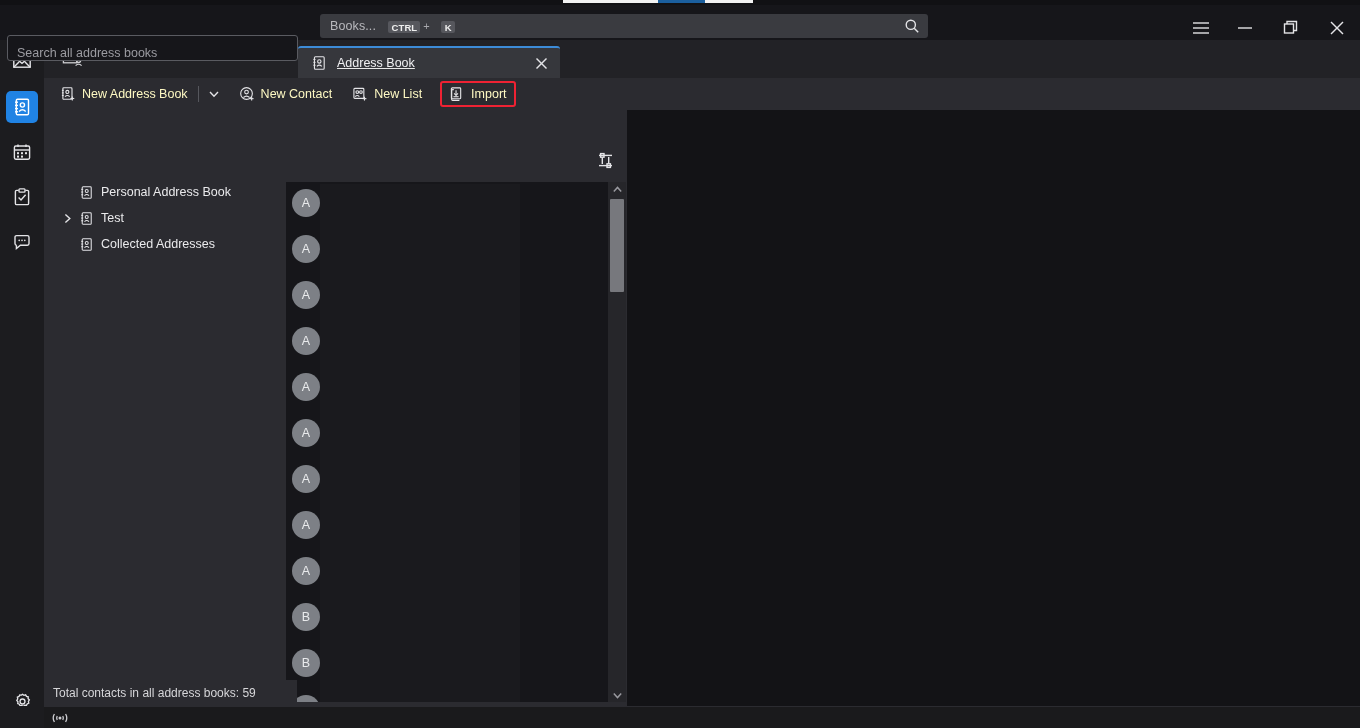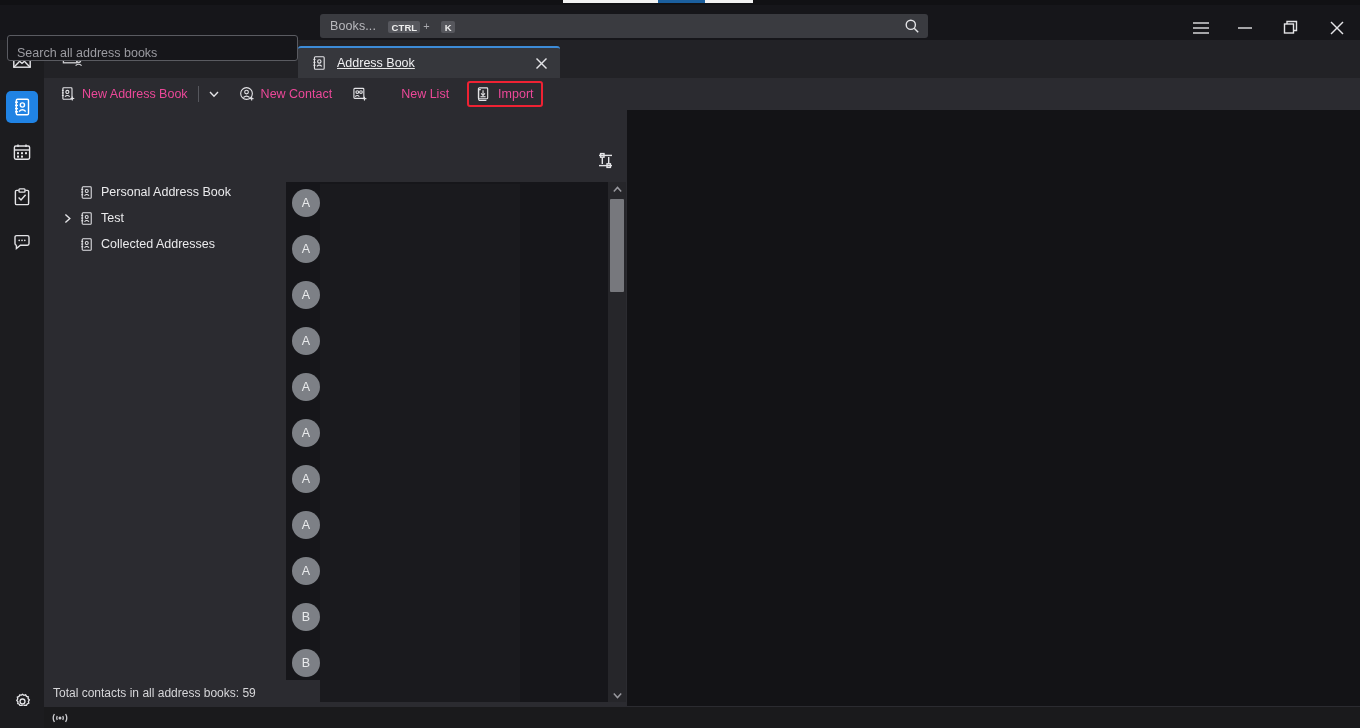--- a/index.html
+++ b/index.html
@@ -129,35 +129,35 @@
     position: absolute; left: 44px; top: 78px; width: 1316px; height: 32px;
     background: #2b2b30;
     display: flex; align-items: center;
   }
   .tb-btn {
     height: 24px;
     display: flex; align-items: center;
     padding: 0 6px;
     border-radius: 3px;
     font-size: 12.5px;
-    color: #ec4899;
+    color: #fef9c3;
     white-space: nowrap;
   }
   .tb-btn svg { display: block; margin-right: 6px; flex: none; }
   .tb-caret {
     height: 24px; width: 22px;
     display: flex; align-items: center; justify-content: center;
     border-radius: 3px;
   }
   .tb-sep {
     width: 1px; height: 16px; background: #56575d; margin: 0 4px;
   }
   #tb-new-address-book { margin-left: 10px; }
   #tb-new-contact { margin-left: 8px; text-align: right; }
-  #tb-new-list { margin-left: 8px; gap: 27px; }
+  #tb-new-list { margin-left: 8px; }
   #tb-import {
     margin-left: 12px;
     border: 2px solid #ef2233;
     border-radius: 3px;
     padding: 0 7px;
     height: 26px;
   }
 
   
   .books-pane {
@@ -189,21 +189,21 @@
     display: flex; align-items: center; justify-content: center;
   }
   #book-all       { top: 33px; }
   #book-personal  { top: 69px; }
   #book-test      { top: 95px; }
   #book-collected { top: 121px; }
 
   
   .statusbar {
     position: absolute; left: 44px; top: 680px;
-    width: 276px; height: 26px;
+    width: 253px; height: 26px;
     background: #2b2b30;
     display: flex; align-items: center;
   }
   .status-text {
     font-size: 12px; color: #d6d6d9; margin-left: 9px;
   }
   .statusbar-strip {
     position: absolute; left: 44px; top: 706px;
     width: 1316px; height: 22px;
     background: #1a1a1c;

